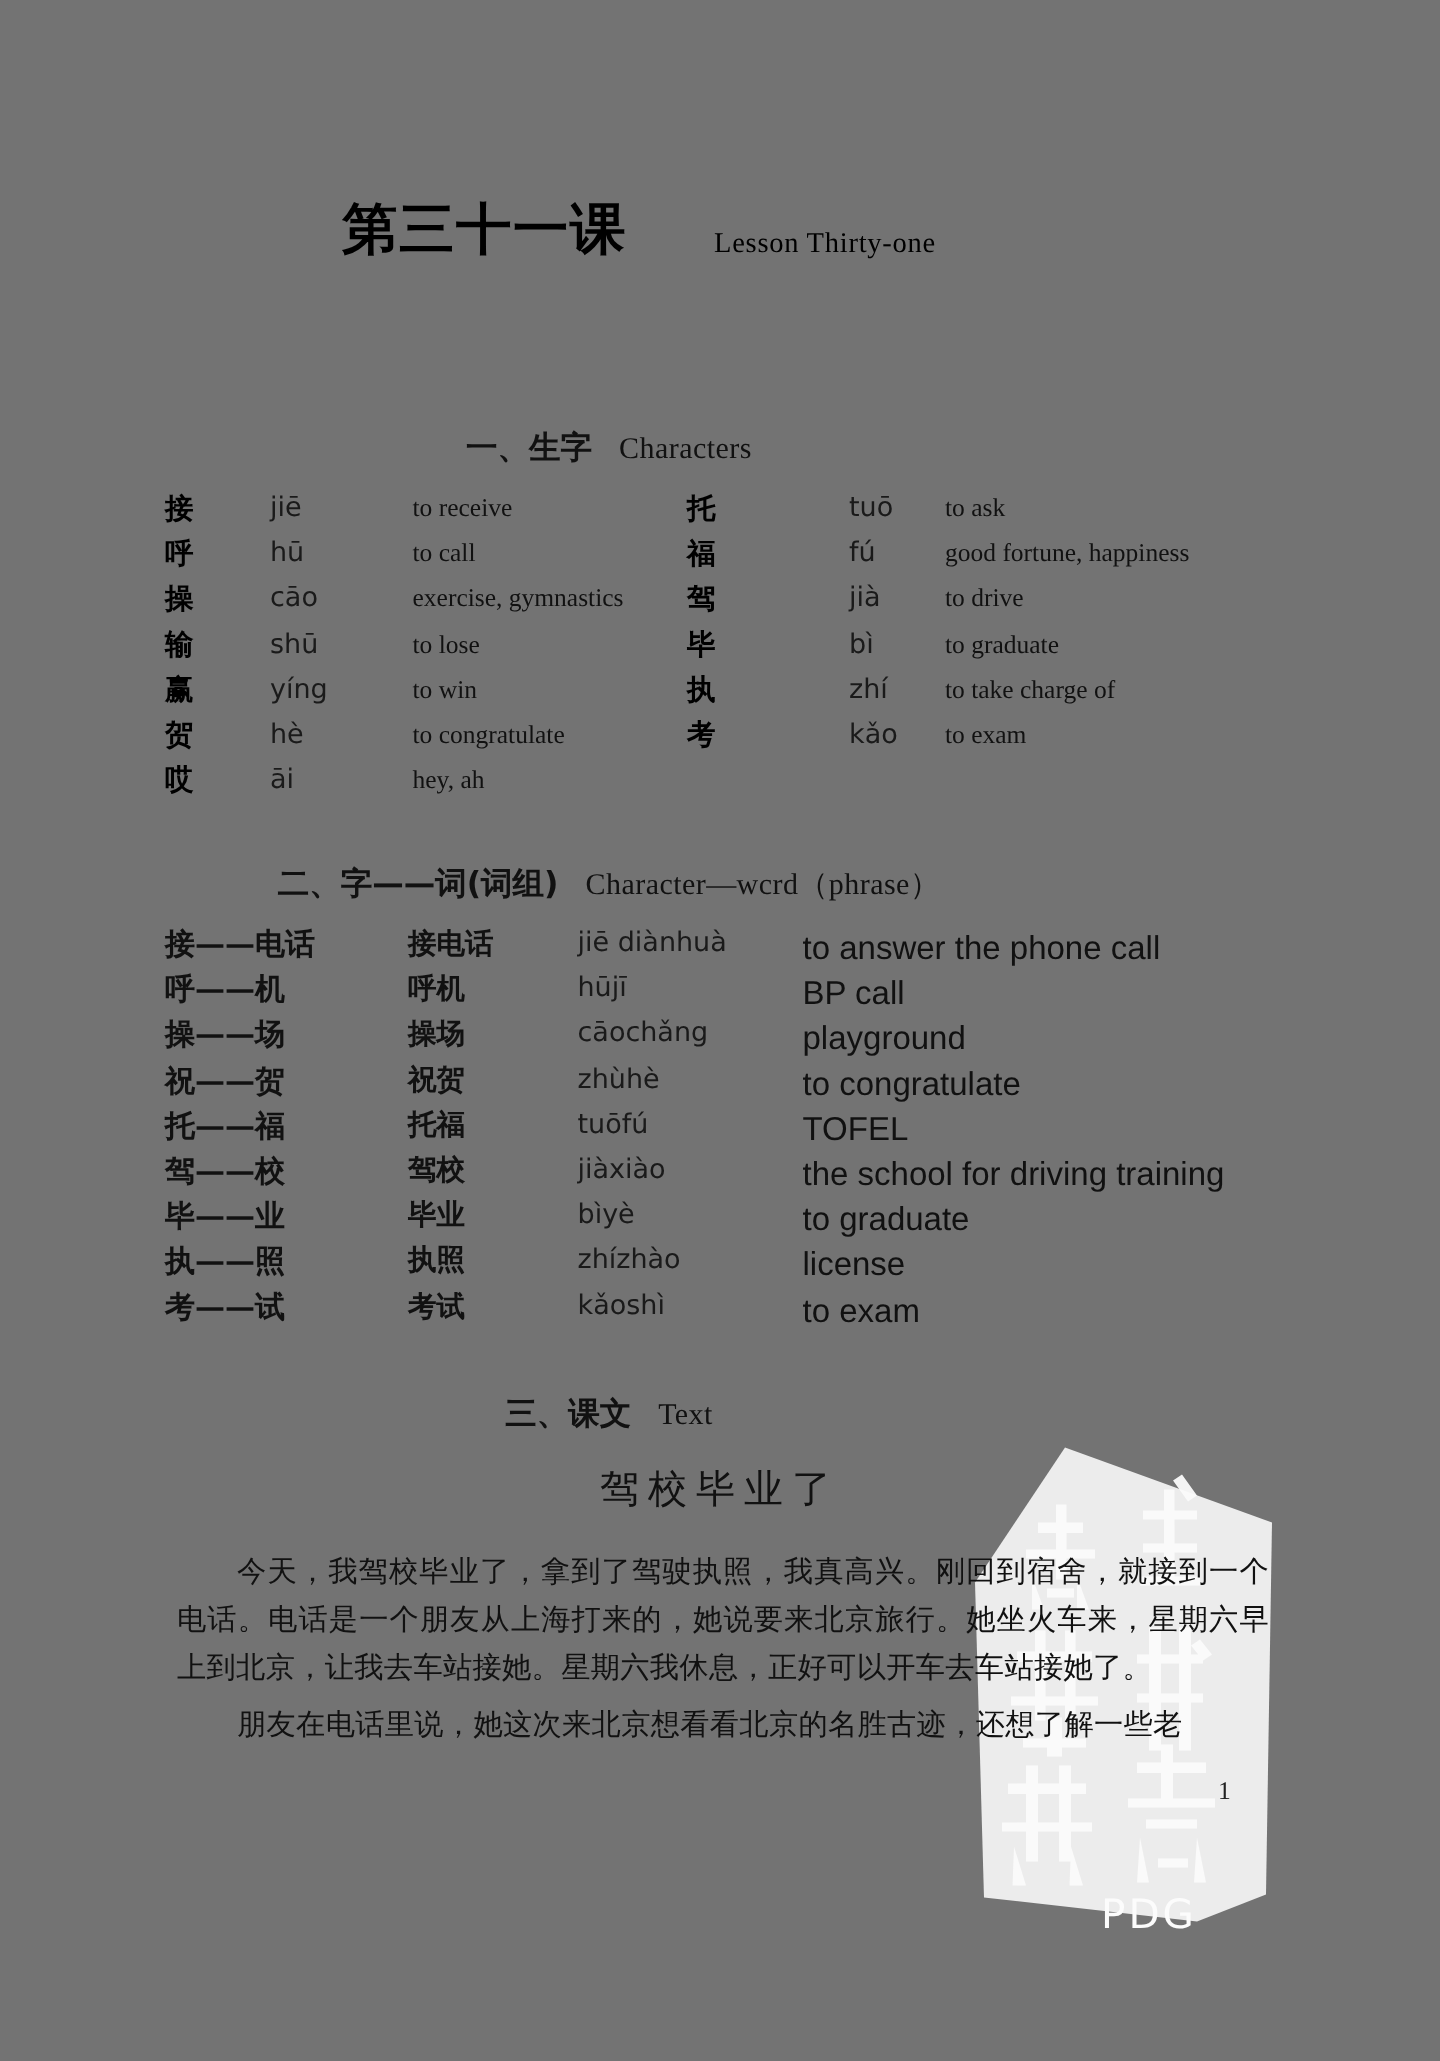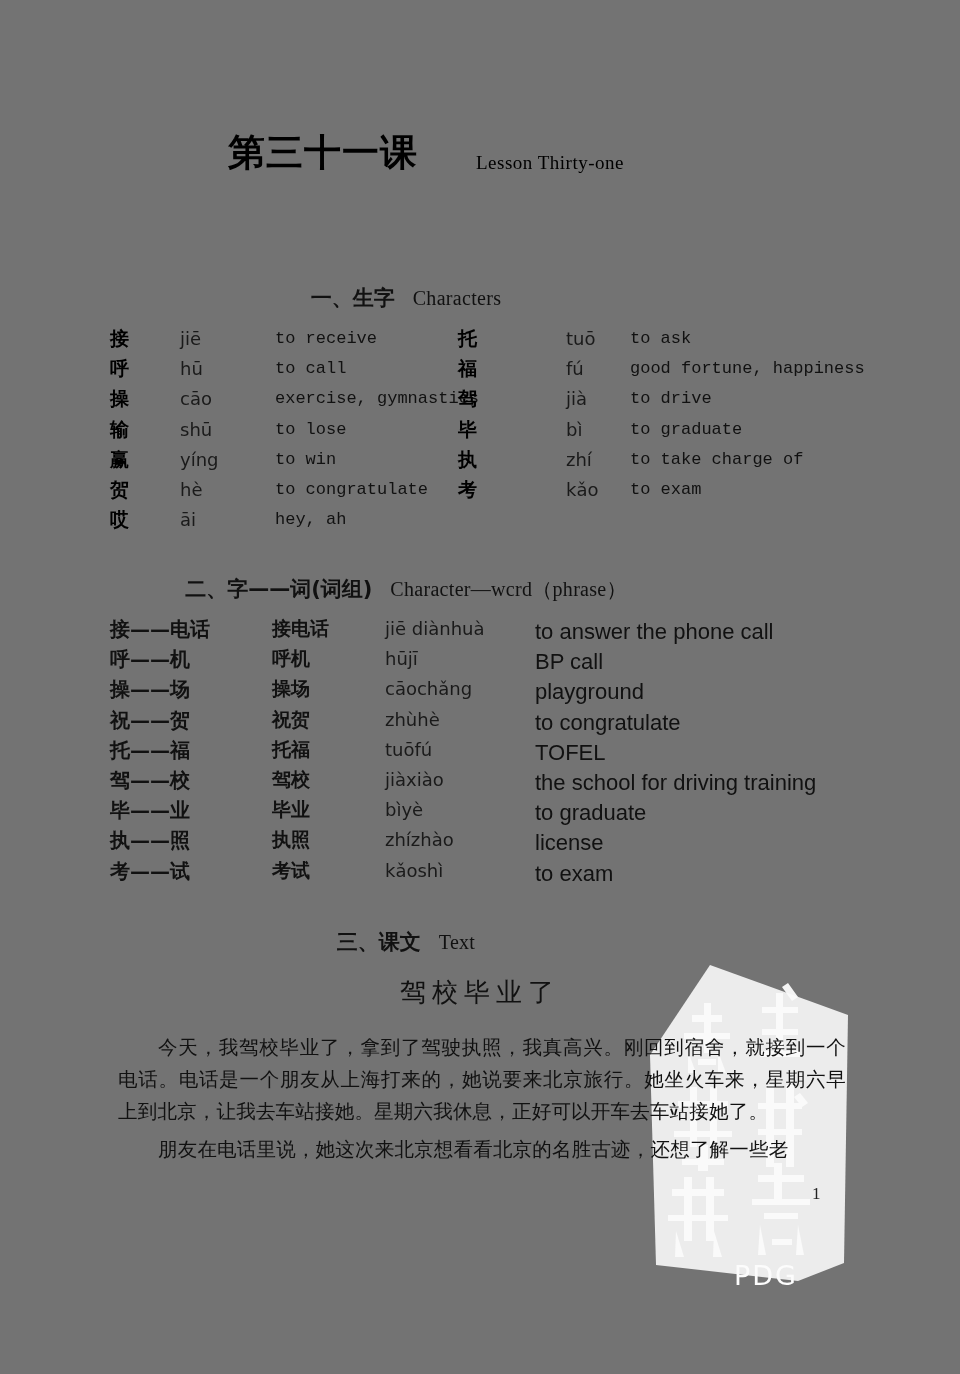--- a/index.html
+++ b/index.html
@@ -124,21 +124,21 @@
   }
   .char-row .py {
     position: absolute;
     font-family: "DejaVu Sans", sans-serif;
     font-size: 18px;
     color: #1a1a1a;
   }
   .char-row .en {
     position: absolute;
     top: 1px;
-    font-family: Liberation Mono, monospace;
+    font-family: Liberation Serif, serif;
     font-size: 17px;
     color: #111;
   }
   #char-col-left .py { left: 70px; }
   #char-col-left .en { left: 165px; }
   #char-col-right .py { left: 70px; margin-left: 38px; }
   #char-col-right .en { left: 172px; }
 
   
   #word-table {

